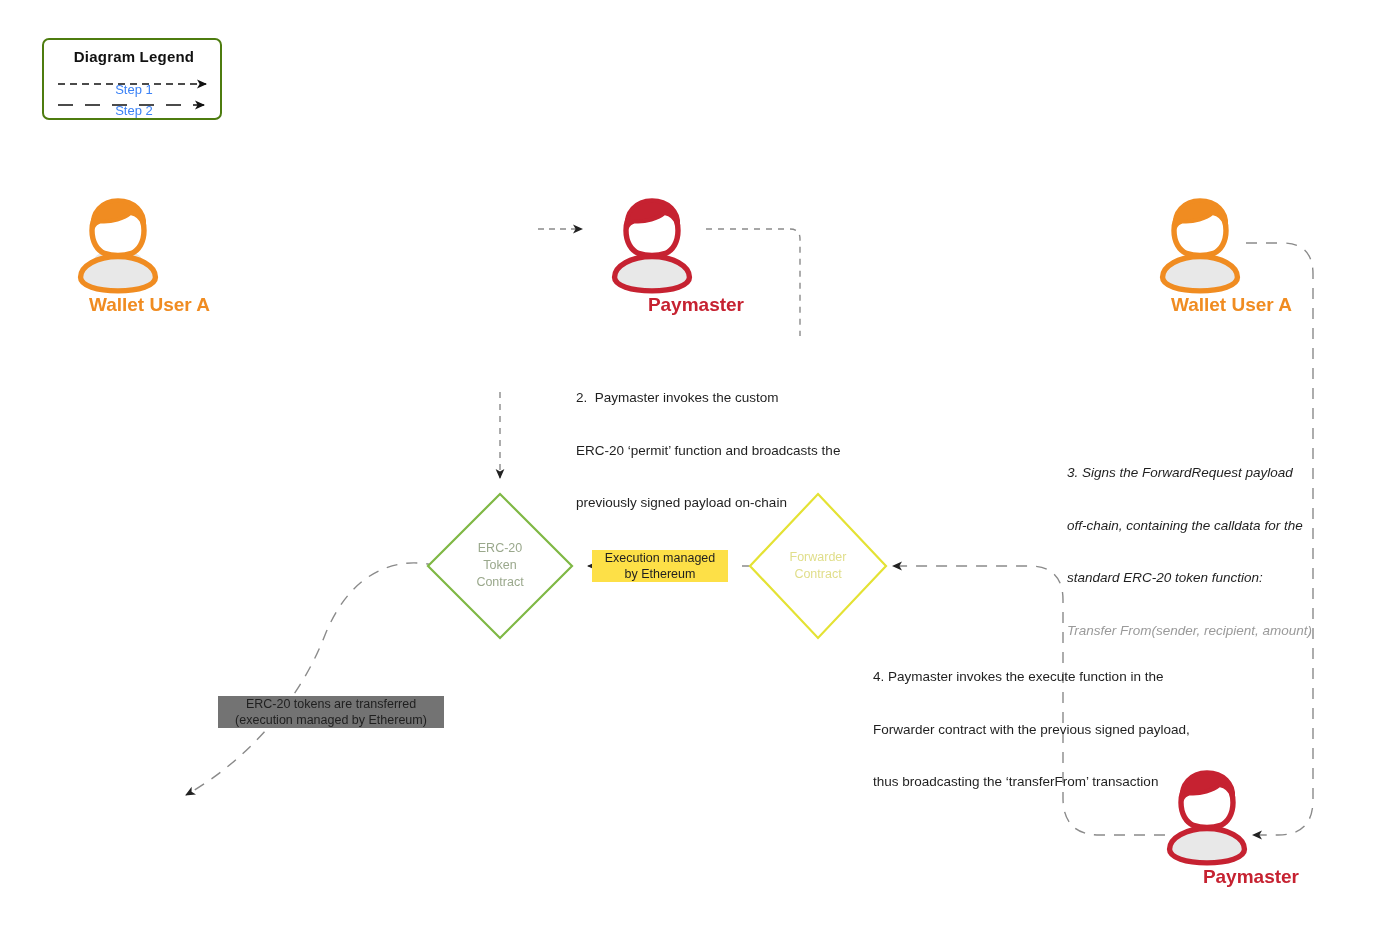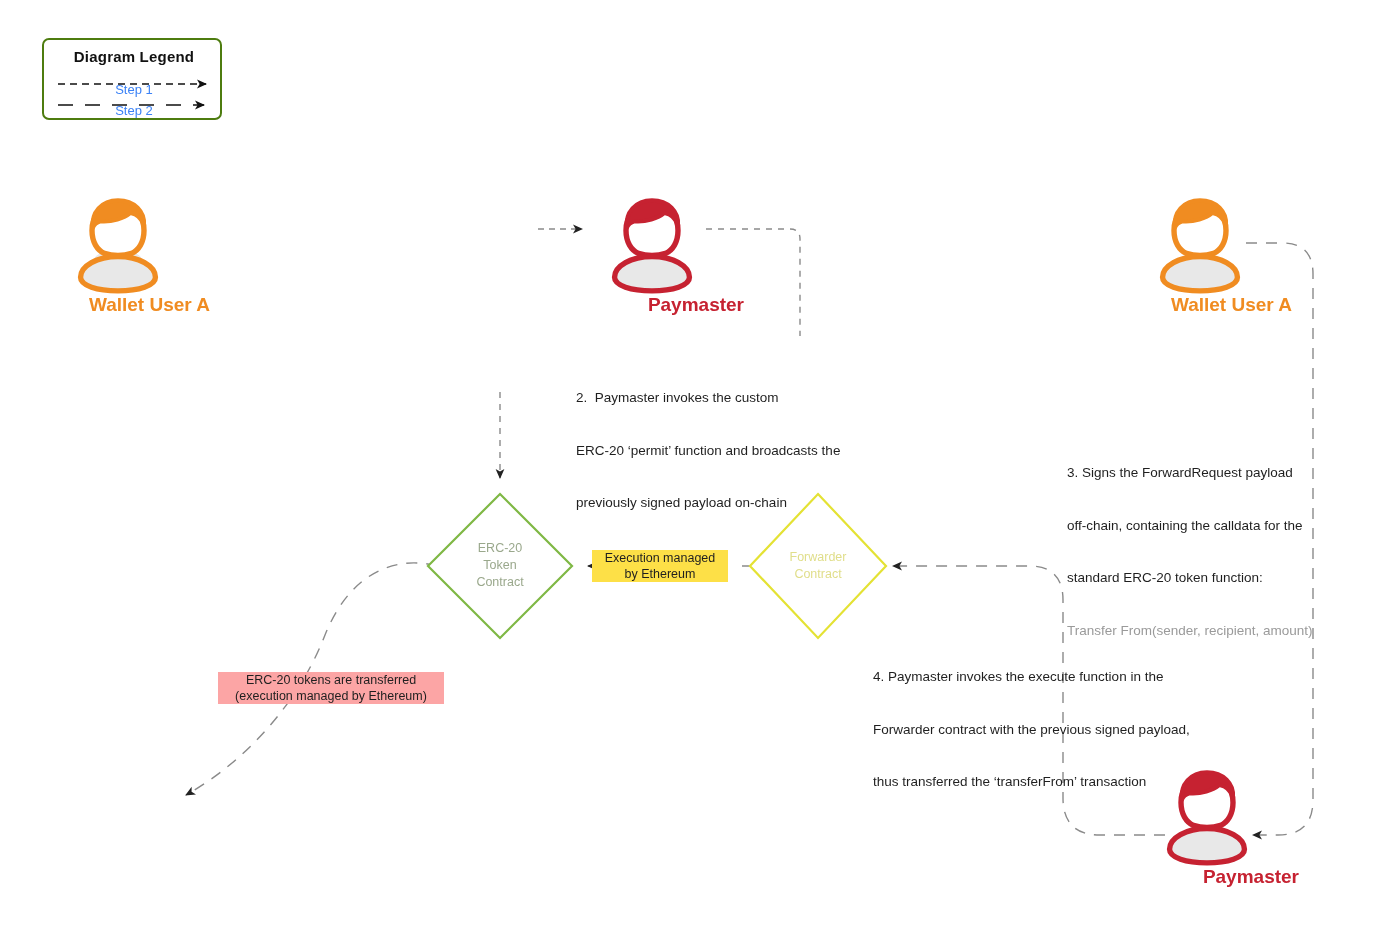--- a/index.html
+++ b/index.html
@@ -161,32 +161,32 @@
   <div class="diamond-label" style="left:760px;top:549px;width:116px;color:#E0DE8A;">Forwarder
 Contract</div>
 
 
   <div class="note" style="left:536px;top:354px;margin-left:40px;">
     <div>2.  Paymaster invokes the custom</div>
     <div>ERC-20 ‘permit’ function and broadcasts the</div>
     <div>previously signed payload on-chain</div>
   </div>
 
-  <div class="note" style="left:1067px;top:429px;">
+  <div class="note" style="left:1067px;top:429px;font-style:italic;">
     <div>3. Signs the ForwardRequest payload</div>
     <div>off-chain, containing the calldata for the</div>
     <div>standard ERC-20 token function:</div>
     <div class="muted">Transfer From(sender, recipient, amount)</div>
   </div>
 
   <div class="note" style="left:873px;top:633px;">
     <div>4. Paymaster invokes the execute function in the</div>
     <div>Forwarder contract with the previous signed payload,</div>
-    <div>thus transferred the ‘transferFrom’ transaction</div>
+    <div>thus broadcasting the ‘transferFrom’ transaction</div>
   </div>
 
   <div class="edge-label" style="left:592px;top:550px;width:136px;background:#fde047;">Execution managed
 by Ethereum</div>
 
-  <div class="edge-label" style="left:218px;top:672px;width:226px;background:#fca5a5;">ERC-20 tokens are transferred
+  <div class="edge-label" style="left:218px;top:696px;width:226px;background:#737373;">ERC-20 tokens are transferred
 (execution managed by Ethereum)</div>
 
 </div>
 
 </body></html>

